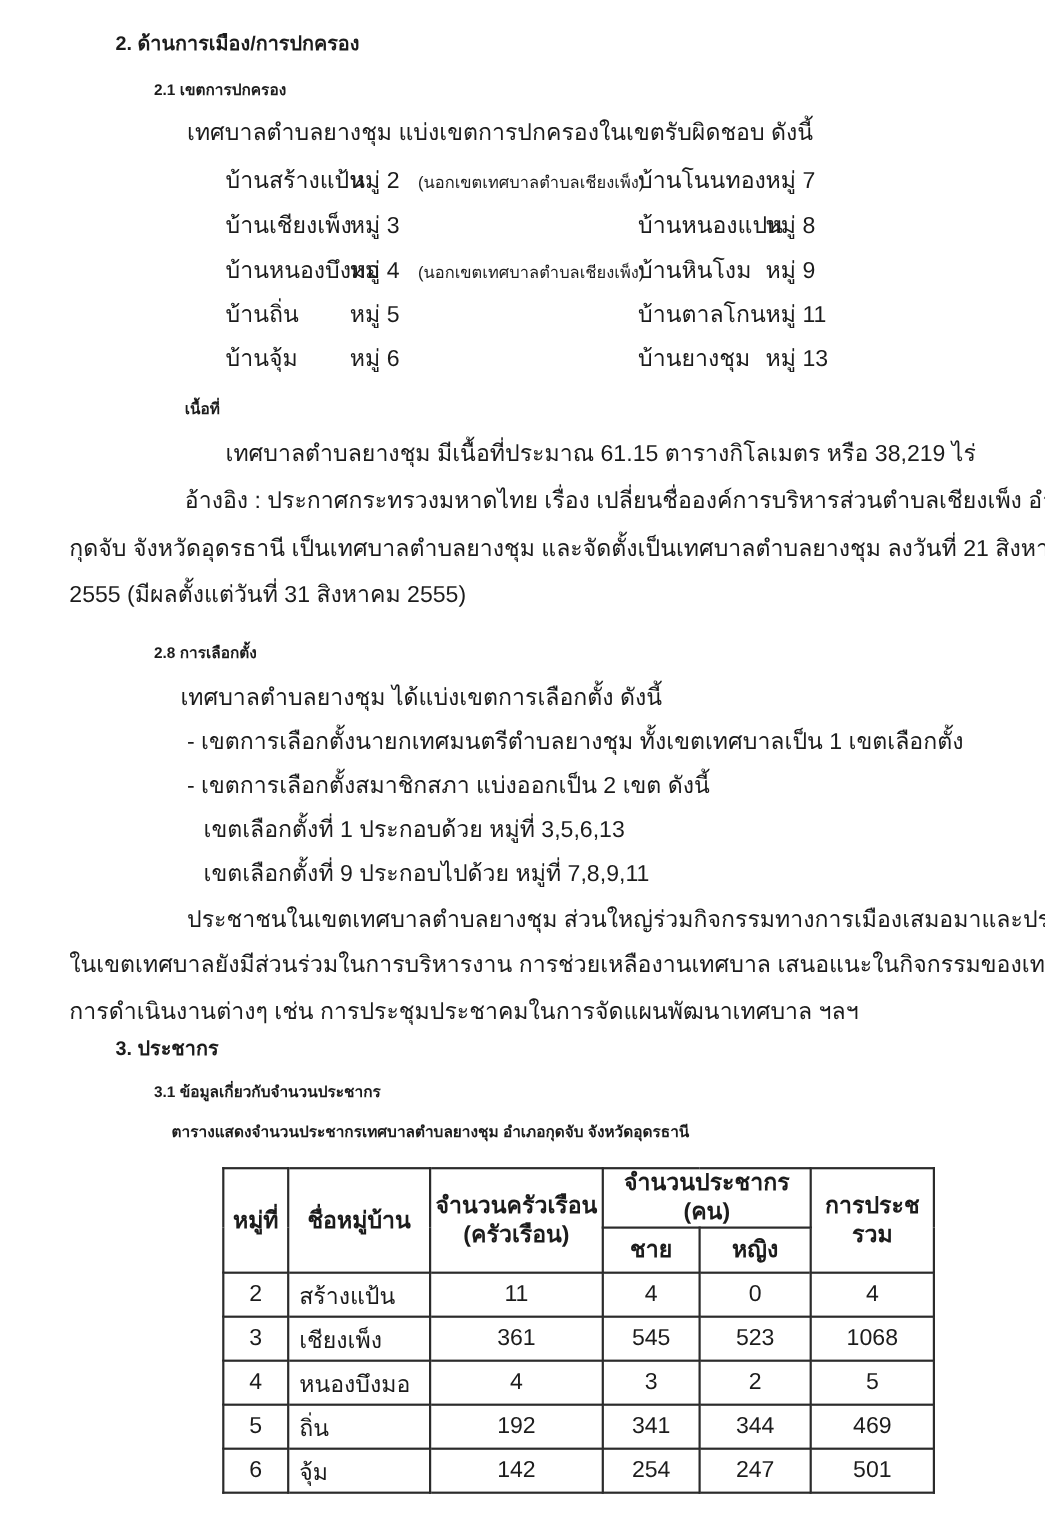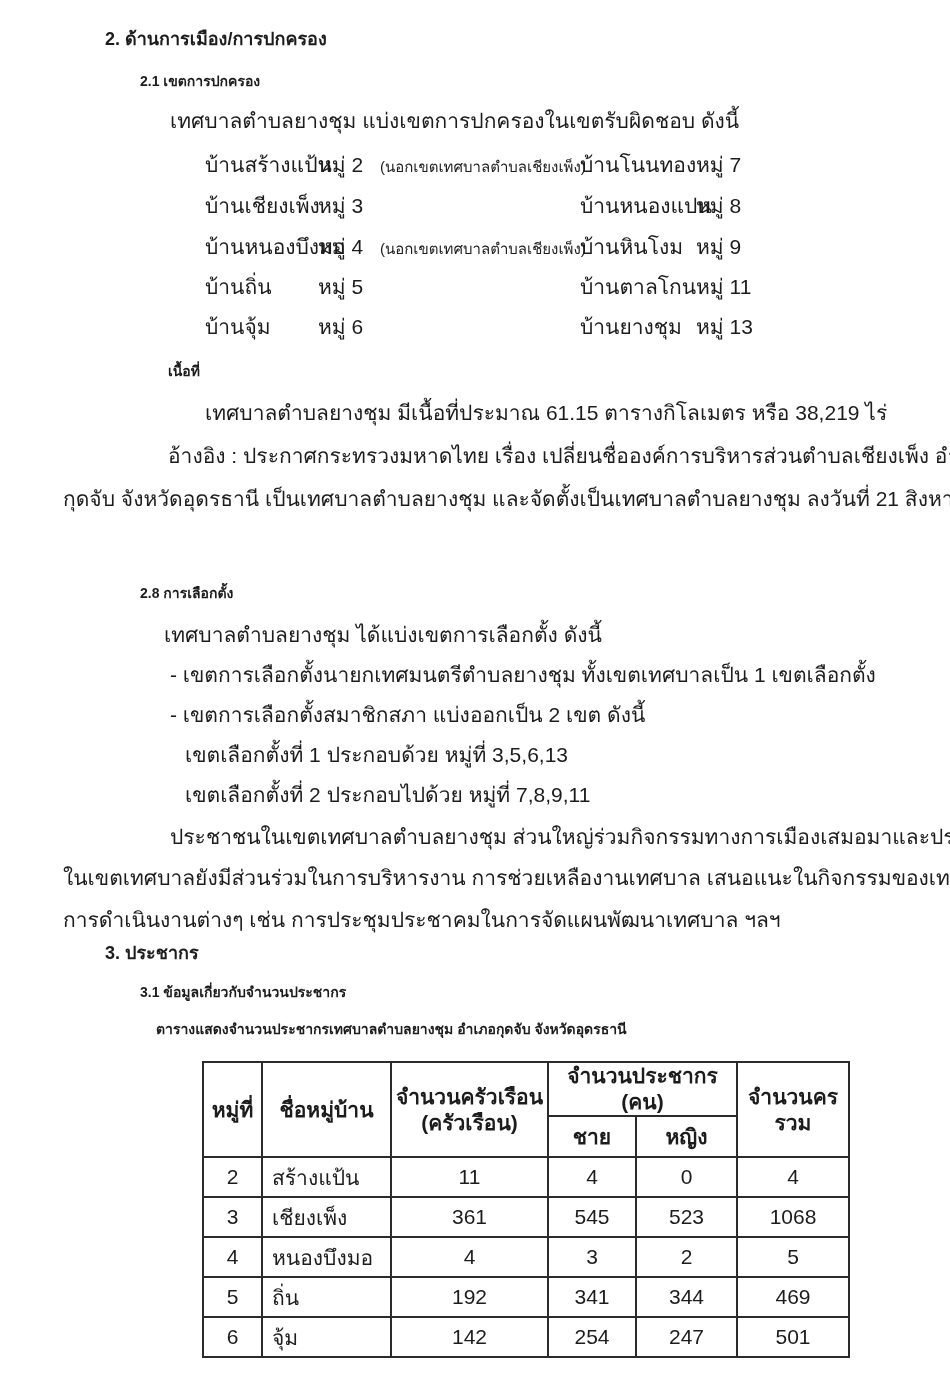--- a/index.html
+++ b/index.html
@@ -93,30 +93,31 @@
   <div class="line" style="left:580px; top:312px;">
     <span class="name-col-r">บ้านยางชุม</span><span class="moo-col">หมู่ 13</span>
   </div>
 
   <div class="line h2" style="left:168px; top:356px;">เนื้อที่</div>
   <div class="line" style="left:205px; top:398px;">เทศบาลตำบลยางชุม  มีเนื้อที่ประมาณ  61.15  ตารางกิโลเมตร  หรือ  38,219  ไร่</div>
   <div class="line" style="left:168px; top:441px;">
     <span class="b">อ้างอิง</span><span> : ประกาศกระทรวงมหาดไทย  เรื่อง เปลี่ยนชื่อองค์การบริหารส่วนตำบลเชียงเพ็ง  อำเภอ</span>
   </div>
   <div class="line" style="left:63px; top:484px;">กุดจับ  จังหวัดอุดรธานี  เป็นเทศบาลตำบลยางชุม และจัดตั้งเป็นเทศบาลตำบลยางชุม  ลงวันที่ 21 สิงหาคม</div>
+  <div class="line" style="left:63px; top:526px;">2555  (มีผลตั้งแต่วันที่ 31 สิงหาคม  2555)</div>
 
   <div class="line h2" style="left:140px; top:578px;">2.8  การเลือกตั้ง</div>
   <div class="line" style="left:164px; top:620px;">เทศบาลตำบลยางชุม  ได้แบ่งเขตการเลือกตั้ง  ดังนี้</div>
   <div class="line" style="left:170px; top:660px;">- เขตการเลือกตั้งนายกเทศมนตรีตำบลยางชุม   ทั้งเขตเทศบาลเป็น 1 เขตเลือกตั้ง</div>
   <div class="line" style="left:170px; top:700px;">- เขตการเลือกตั้งสมาชิกสภา   แบ่งออกเป็น  2  เขต ดังนี้</div>
   <div class="line" style="left:185px; top:740px;">
     <span class="b">เขตเลือกตั้งที่  1</span><span>  ประกอบด้วย  หมู่ที่ 3,5,6,13</span>
   </div>
   <div class="line" style="left:185px; top:780px;">
-    <span class="b">เขตเลือกตั้งที่  2</span><span>  ประกอบไปด้วย หมู่ที่ 7,8,9,11</span>
+    <span class="b">เขตเลือกตั้งที่  9</span><span>  ประกอบไปด้วย หมู่ที่ 7,8,9,11</span>
   </div>
   <div class="line" style="left:170px; top:822px;">ประชาชนในเขตเทศบาลตำบลยางชุม ส่วนใหญ่ร่วมกิจกรรมทางการเมืองเสมอมาและประชาชน</div>
   <div class="line" style="left:63px; top:863px;">ในเขตเทศบาลยังมีส่วนร่วมในการบริหารงาน  การช่วยเหลืองานเทศบาล เสนอแนะในกิจกรรมของเทศบาลใน</div>
   <div class="line" style="left:63px; top:905px;text-align:center;">การดำเนินงานต่างๆ เช่น การประชุมประชาคมในการจัดแผนพัฒนาเทศบาล ฯลฯ</div>
 
   <div class="line h1" style="left:105px; top:938px;">3. ประชากร</div>
   <div class="line h2" style="left:140px; top:977px;">3.1 ข้อมูลเกี่ยวกับจำนวนประชากร</div>
   <div class="line h2" style="left:156px; top:1014px;">ตารางแสดงจำนวนประชากรเทศบาลตำบลยางชุม  อำเภอกุดจับ  จังหวัดอุดรธานี</div>
 
   <table class="pop">
@@ -131,21 +132,21 @@
     <thead>
       <tr>
         <th rowspan="2">หมู่ที่</th>
         <th rowspan="2">ชื่อหมู่บ้าน</th>
         <th rowspan="2">
           <span>จำนวนครัวเรือน</span><br>
           <span>(ครัวเรือน)</span>
         </th>
         <th colspan="2">จำนวนประชากร  (คน)</th>
         <th rowspan="2">
-          <span>จำนวนคร</span><br>
+          <span>การประช</span><br>
           <span>รวม</span>
         </th>
       </tr>
       <tr>
         <th>ชาย</th>
         <th>หญิง</th>
       </tr>
     </thead>
     <tbody>
       <tr>

